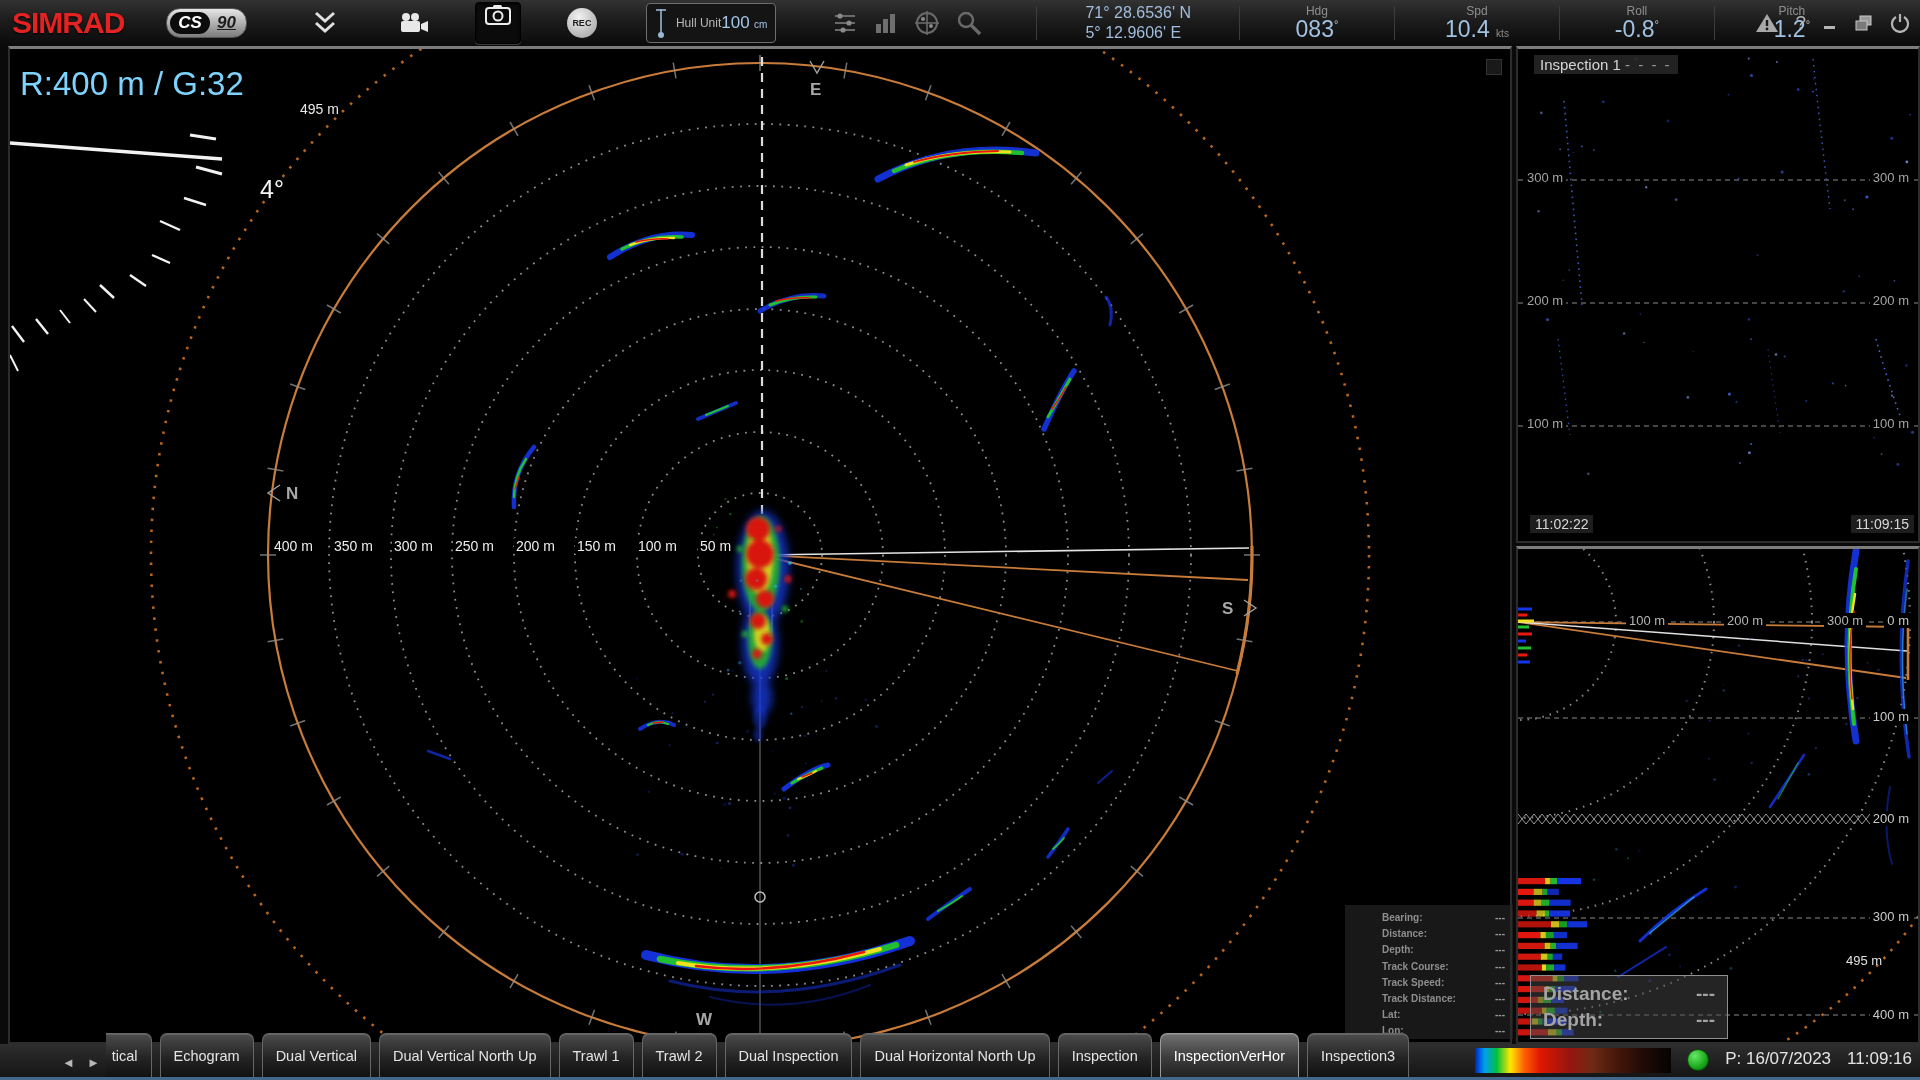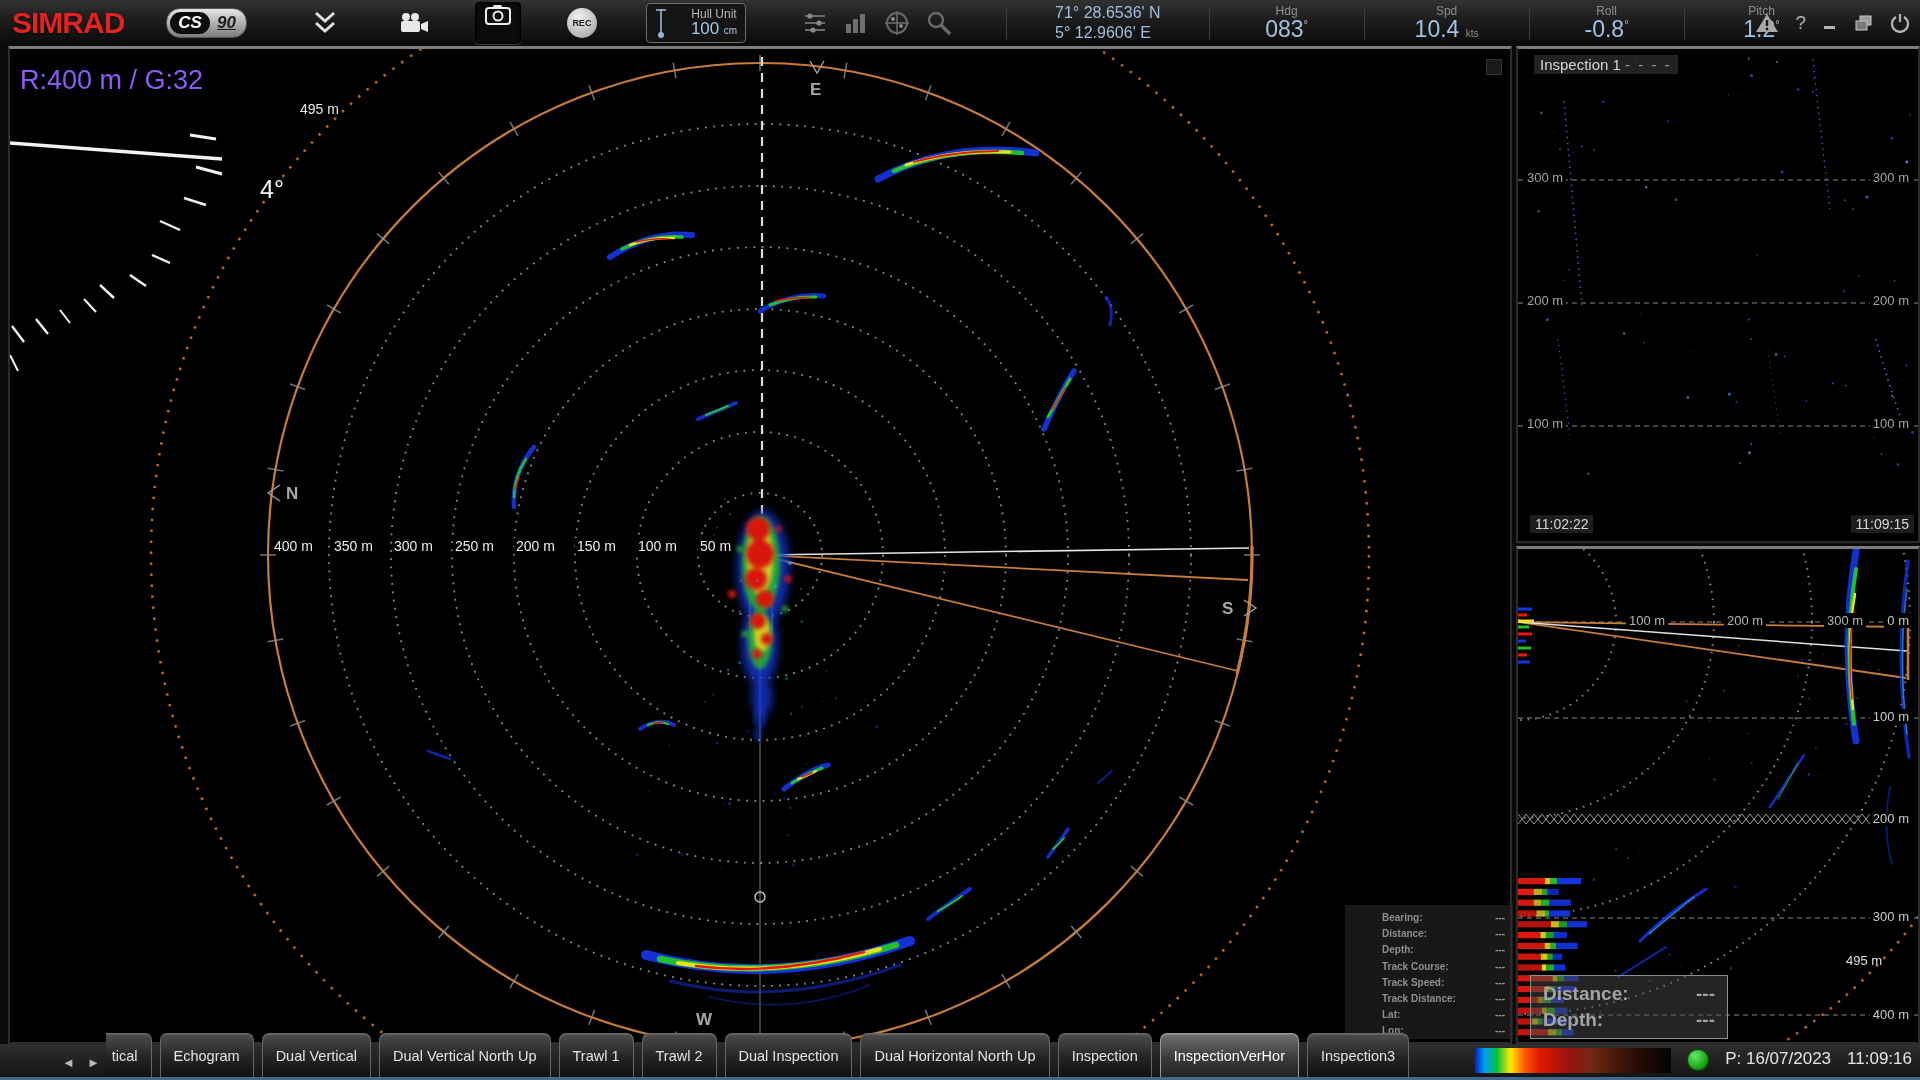--- a/index.html
+++ b/index.html
@@ -16,21 +16,21 @@
   .cs-badge .cs{background:#0c0c0c;color:#fff;font-weight:bold;font-style:italic;font-size:17px;
     border-radius:11px;padding:1px 8px;}
   .cs-badge .n90{color:#1c1c1c;font-weight:bold;font-style:italic;font-size:17px;padding:0 7px;text-decoration:underline;}
   .tbtn{display:flex;justify-content:center;margin:0 7px;cursor:pointer;}
   .well{background:#0b0b0b;border:1px solid #000;box-shadow:inset 0 1px 3px #000,0 1px 0 #3a3a3a;
     border-radius:4px;width:44px;height:40px;}
   .rec{width:30px;height:30px;border-radius:50%;background:radial-gradient(circle at 40% 30%,#f2f2f2,#9a9a9a);
     color:#1a1a1a;font-weight:bold;font-size:9px;display:flex;align-items:center;justify-content:center;}
   .hull{display:flex;align-items:center;border:1px solid #6e6e6e;border-radius:4px;background:#141414;
     height:38px;padding:0 8px;margin:0 10px;}
-  .hull .txt{display:flex;flex-direction:column;align-items:center;line-height:1.05;margin-left:24px;}
+  .hull .txt{display:flex;align-items:center;line-height:1.05;margin-left:9px;}
   .hull .lab{color:#b8b8b8;font-size:12px;}
   .hull .val{color:#a6c6e6;font-size:17px;}
   .hull .unit{font-size:10px;color:#a6c6e6;}
   .dimicons{display:flex;align-items:center;margin:0 6px;}
   .sep{width:1px;height:34px;background:#3c3c3c;margin:0 8px;}
   .nav{color:#a2bedc;font-size:16px;line-height:1.25;margin:0 8px;white-space:nowrap;}
   .readout{display:flex;flex-direction:column;align-items:center;margin:0 10px;min-width:54px;}
   .readout .lab{color:#8e8e8e;font-size:12px;line-height:1;margin-top:2px;}
   .readout .val{color:#a2c2e2;font-size:23px;line-height:1.1;white-space:nowrap;}
   .readout .deg{font-size:11px;color:#c2c2c2;vertical-align:super;}
@@ -39,21 +39,21 @@
   .wc{color:#b4b4b4;font-size:19px;display:flex;align-items:center;justify-content:center;cursor:pointer;}
   
   #content{position:absolute;left:0;top:46px;width:1920px;height:998px;background:#0a0a0a;}
   .panel{position:absolute;background:#000;border-top:3px solid #7c7c7c;border-left:2px solid #2c2c2c;
     border-right:2px solid #2c2c2c;border-bottom:2px solid #2c2c2c;box-sizing:border-box;}
   #sonar-panel{left:8px;top:0;width:1504px;height:998px;}
   #inspection-panel{left:1516px;top:0;width:404px;height:497px;}
   #fan-panel{left:1516px;top:500px;width:404px;height:498px;}
   .fillsvg{position:absolute;left:0;top:0;width:100%;height:100%;}
   .ovl{position:absolute;color:#f0f0f0;white-space:nowrap;}
-  #range-gain{left:10px;top:16px;font-size:27px;color:#8b5cf6;}
+  #range-gain{left:10px;top:16px;font-size:33px;color:#7dd3fc;}
   #tilt-val{left:250px;top:126px;font-size:25px;color:#f4f4f4;}
   #outer-range{left:290px;top:52px;font-size:14px;color:#e8e8e8;}
   .rlab{position:absolute;top:489px;font-size:14px;color:#ededed;background:#000;padding:0 2px;}
   #corner-btn{position:absolute;right:8px;top:10px;width:14px;height:14px;background:#191919;
     border:1px solid #333;cursor:pointer;}
   
   #info-box{position:absolute;left:1335px;top:856px;width:168px;height:134px;
     background:rgba(44,44,44,.55);padding:5px 8px 4px 10px;box-sizing:border-box;}
   #info-box .row{display:flex;justify-content:space-between;font-size:10px;font-weight:bold;
     color:#8e8e8e;line-height:16.2px;padding-left:27px;}

